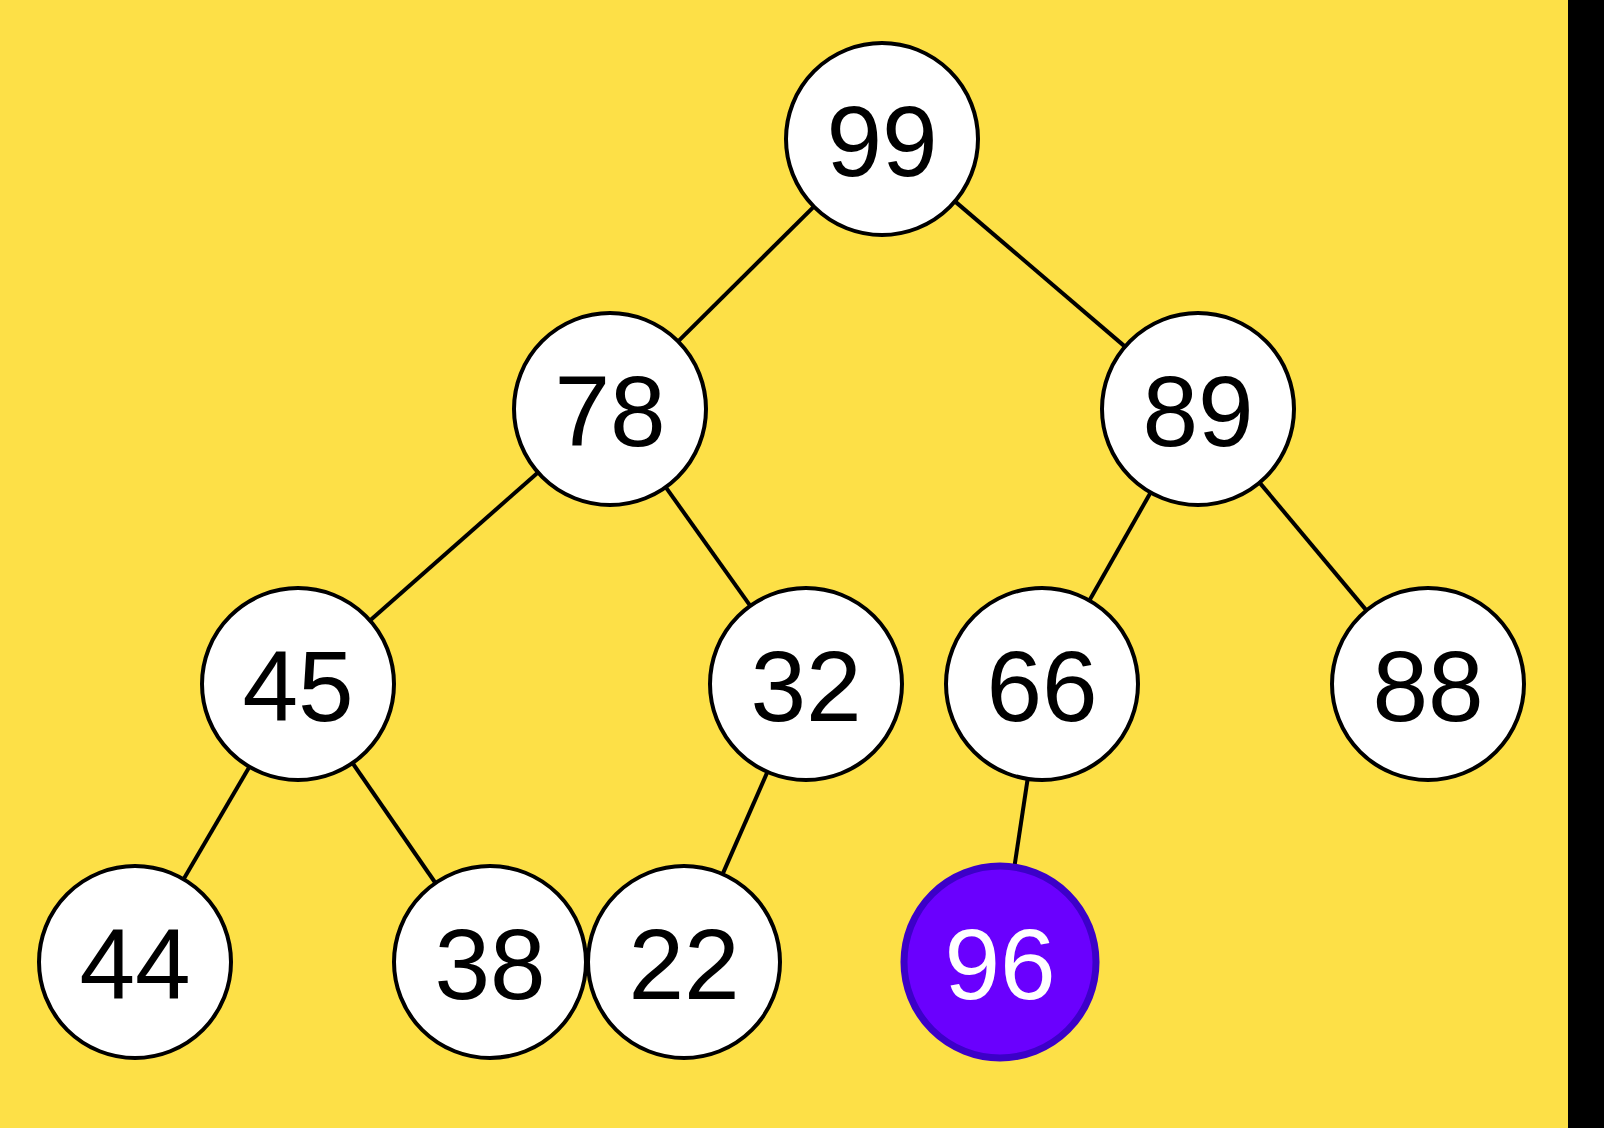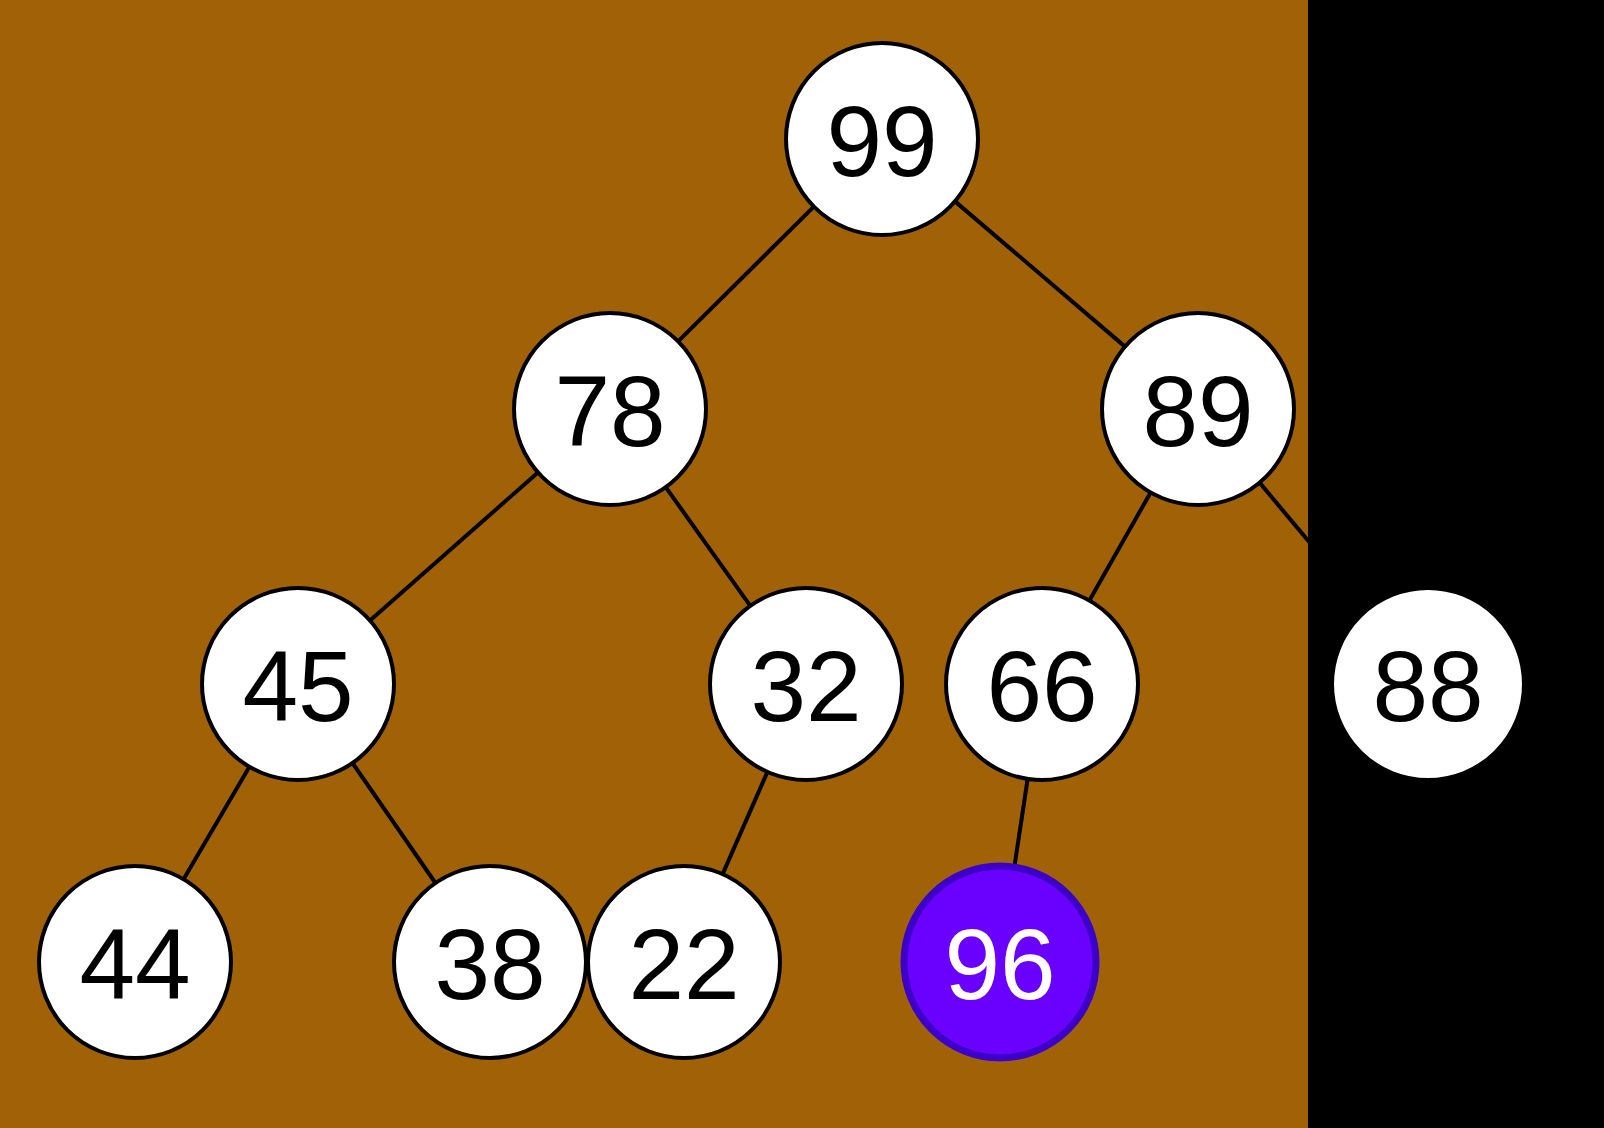--- a/index.html
+++ b/index.html
@@ -9,23 +9,23 @@
     background: #000000;
   }
   body {
     width: 1604px;
     height: 1128px;
     overflow: hidden;
     font-family: "Liberation Sans", sans-serif;
   }
   #graph-canvas {
     position: relative;
-    width: 1308px;
+    width: 1568px;
     height: 1128px;
-    background: #a16207;
+    background: #fde047;
   }
   #graph-svg {
     position: absolute;
     left: 0;
     top: 0;
     width: 1604px;
     height: 1128px;
     display: block;
   }
   .node-label {

